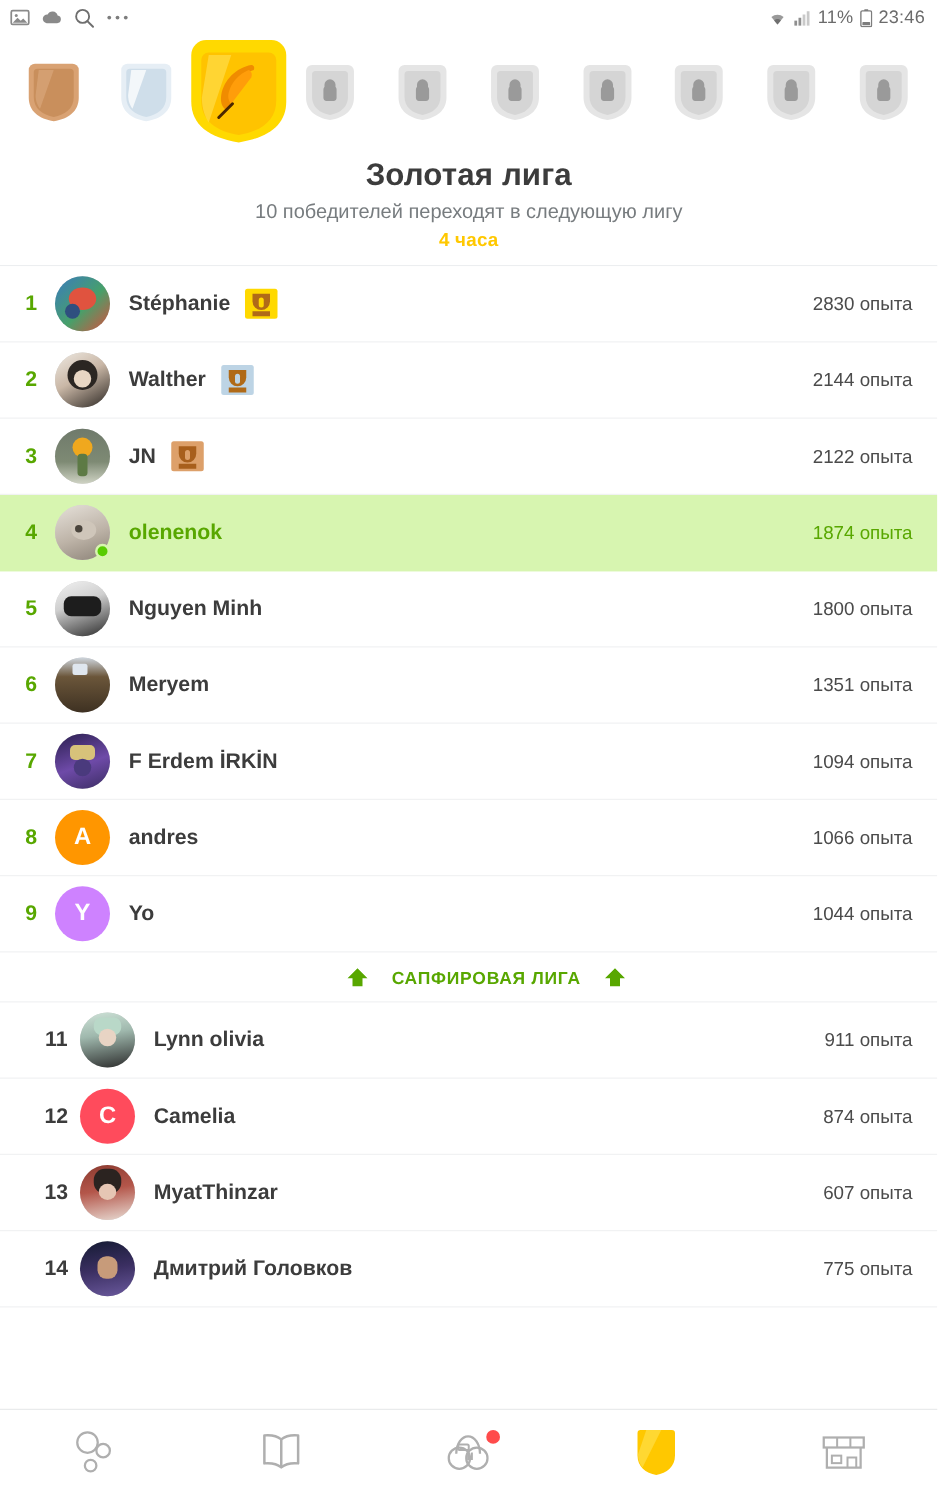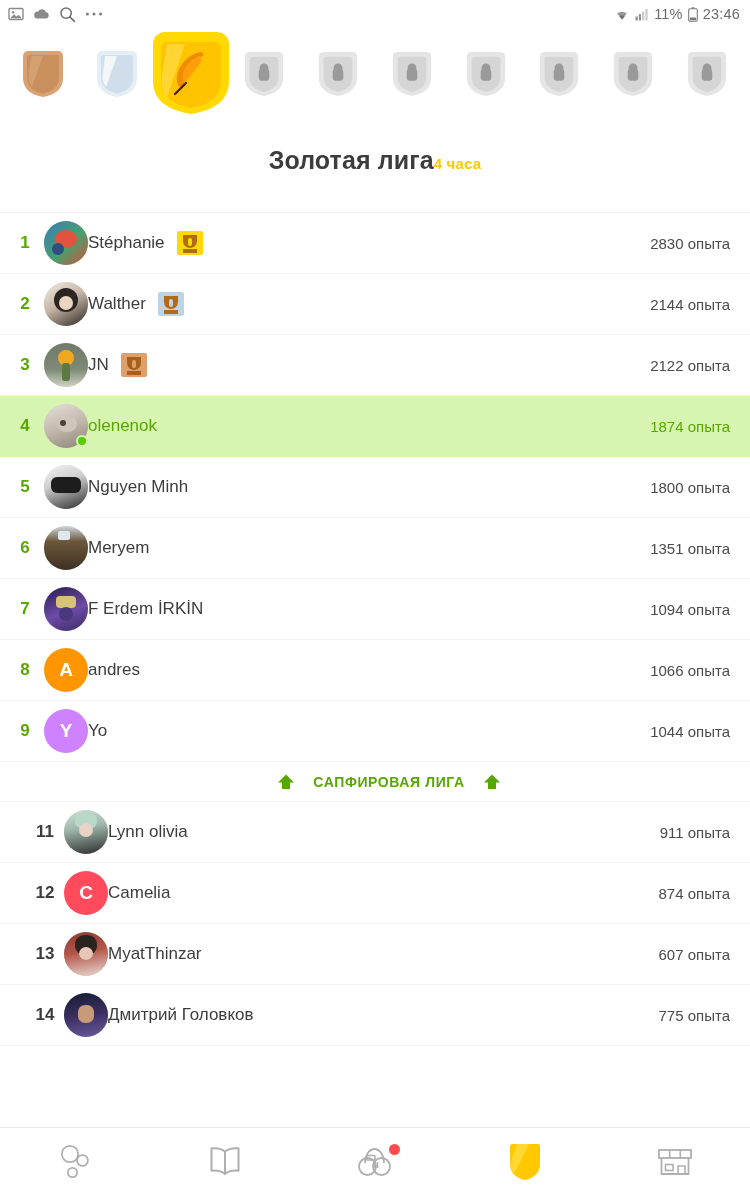--- a/index.html
+++ b/index.html
@@ -41,21 +41,21 @@
   }
   .shield {
     position:relative;
     display:flex; align-items:center; justify-content:center;
   }
   .shield svg { display:block; }
 
   
   .header {
     flex:0 0 93px;
-    display:flex; align-items:center; justify-content:center;
+    display:flex; flex-direction:column; align-items:center; justify-content:center;
     background:#fff;
     border-bottom:1px solid #eceef0;
     padding-bottom:6px;
   }
   .header-title {
     font-size:25px; font-weight:bold; color:#3c3c3c; letter-spacing:.1px;
     margin-bottom:6px;
   }
   .header-sub { font-size:16px; color:#777c7f; margin-bottom:5px; }
   .header-timer { font-size:15px; font-weight:bold; color:#ffc800; letter-spacing:.2px; }
@@ -94,21 +94,22 @@
   .avatar.letter {
     display:flex; align-items:center; justify-content:center;
     color:#fff; font-size:19px; font-weight:bold;
   }
   .online-dot {
     position:absolute; right:0px; bottom:1px;
     width:12px; height:12px; border-radius:50%;
     background:#58cc02; border:2px solid #d7f5b0;
   }
   .uname {
-    font-size:17px; font-weight:normal; color:#3c3c3c;
+    margin-left:15px;
+    font-size:17px; font-weight:bold; color:#3c3c3c;
     white-space:nowrap;
   }
   .row.highlight .uname { color:#58a700; }
   .medal { margin-left:11px; display:flex; align-items:center; }
   .xp {
     margin-left:auto;
     font-size:15px; color:#4b4b4b; white-space:nowrap;
   }
   .row.highlight .xp { color:#58a700; }
 
@@ -307,20 +308,21 @@
             <path d="M9 12a3 3 0 0 1 3-3h24a3 3 0 0 1 3 3v18.5c0 8.8-6.6 13.6-15 15.2-8.4-1.6-15-6.4-15-15.2z" fill="#d5d5d5"></path>
             <path d="M24 16a4.6 4.6 0 0 1 4.6 4.6v2.1h-9.2v-2.1A4.6 4.6 0 0 1 24 16z" fill="#9a9a9a"></path>
             <rect x="18.5" y="22" width="11" height="12" rx="2.6" fill="#9a9a9a"></rect>
           </svg>
       </span>
     </div>
   </div>
 
   <div class="header">
     <div class="header-title">Золотая лига</div>
+    <div class="header-sub">10 победителей переходят в следующую лигу</div>
     <div class="header-timer">4 часа</div>
   </div>
 
   <div class="board">
 
     <div class="row">
       <span class="rank">1</span>
       <span class="avatar">
         <span class="ph" style="background:linear-gradient(135deg,#3a7bbf 0%,#47a06a 55%,#d94f3d 100%)">
             <i style="width:22px;height:18px;left:11px;top:9px;background:#e0533f"></i>

